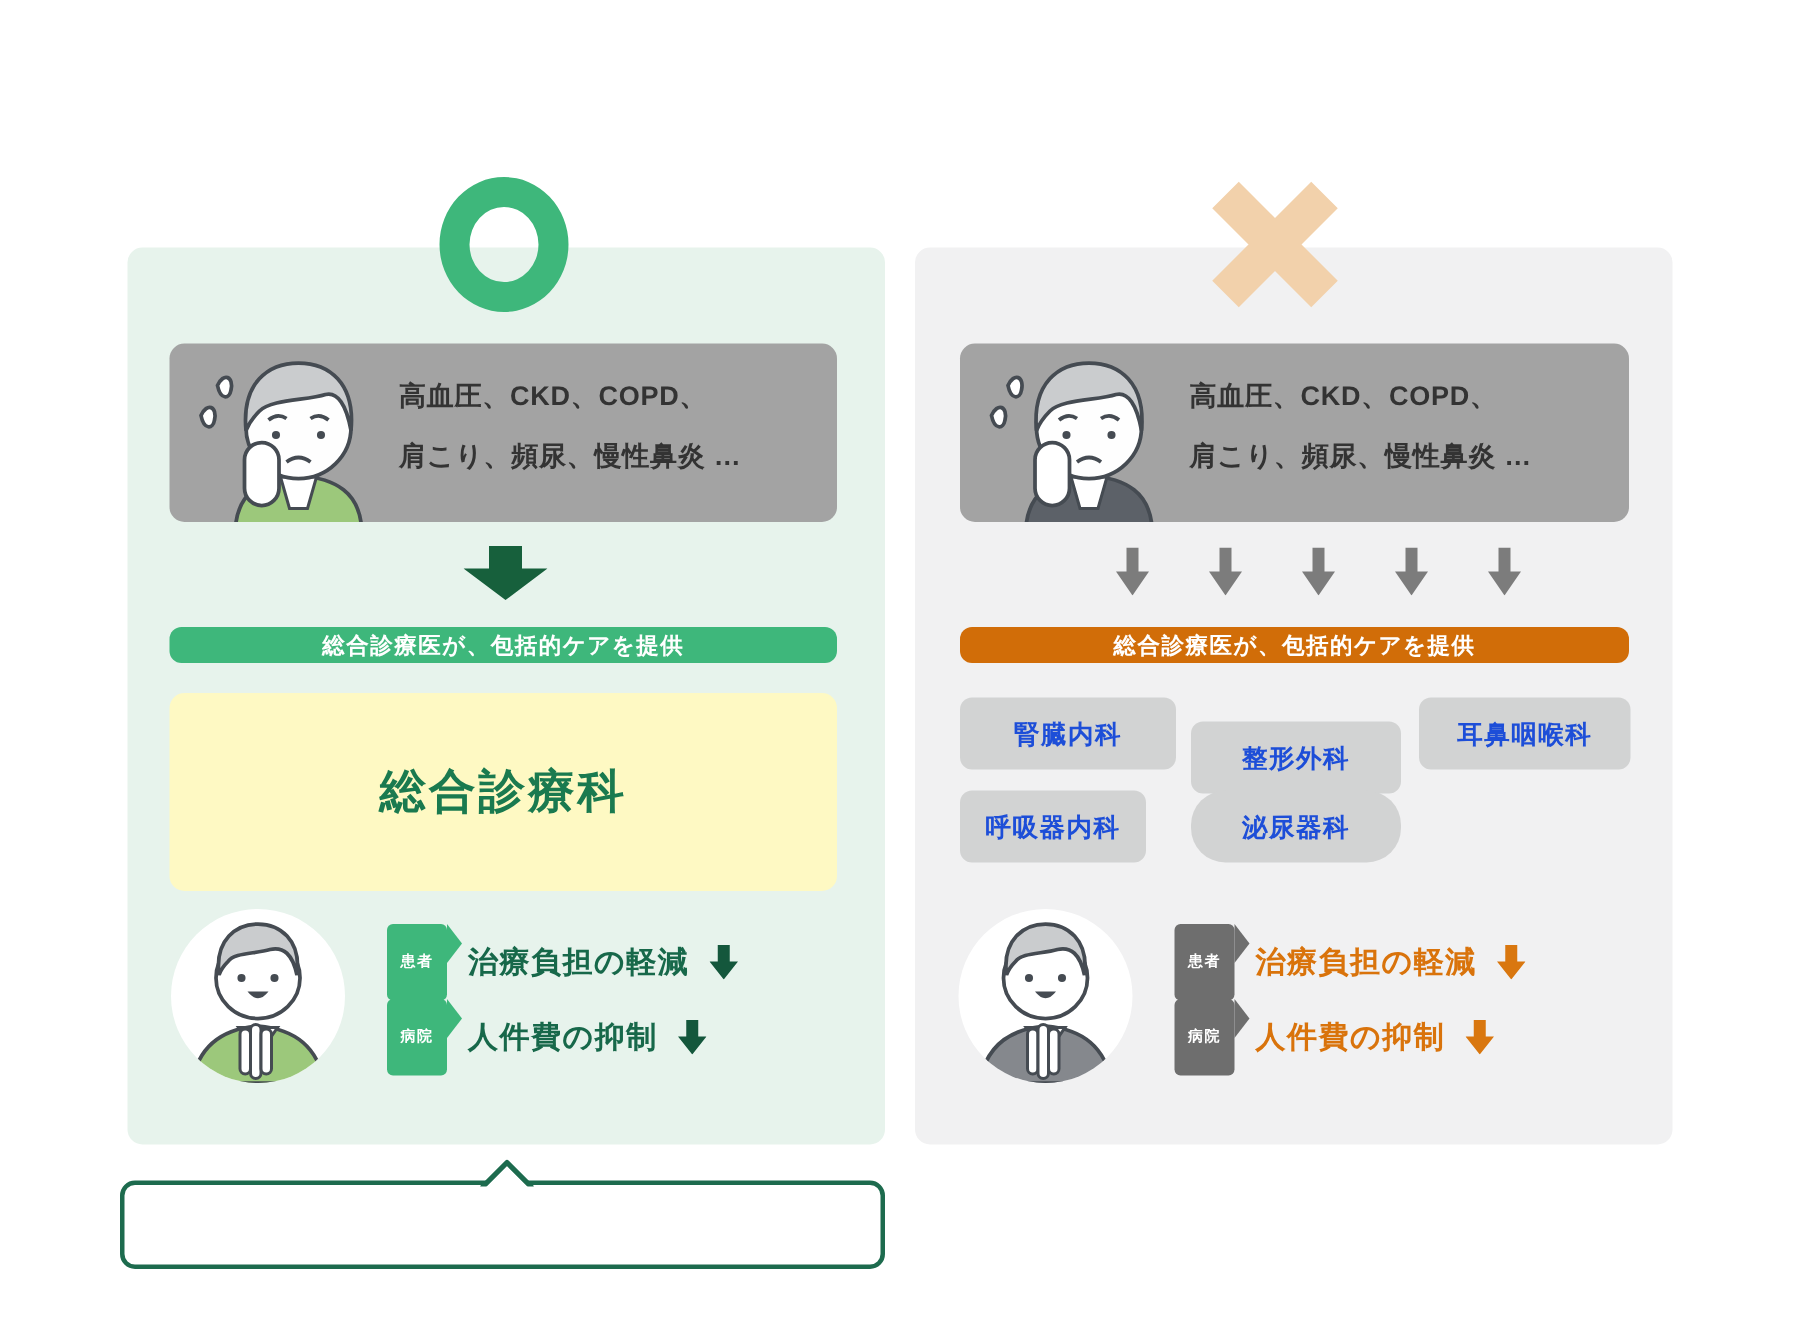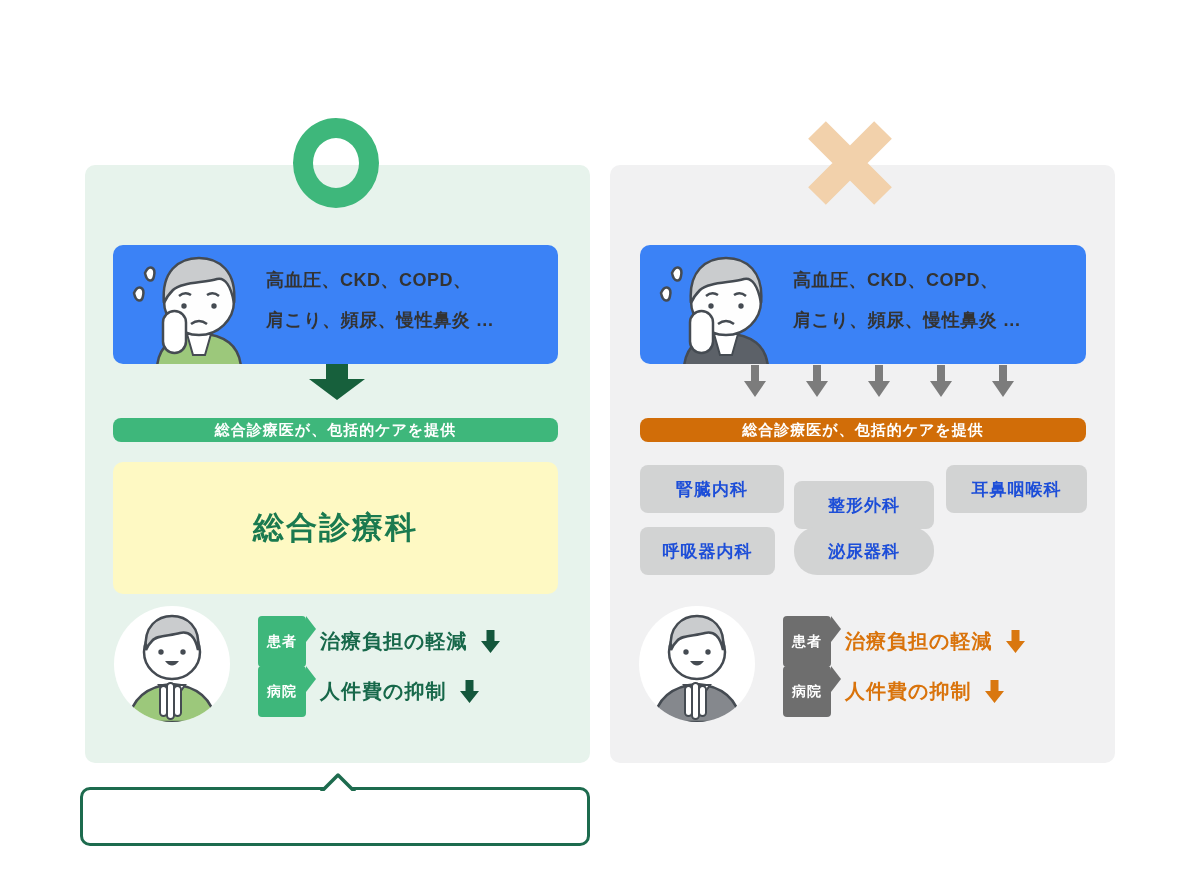--- a/index.html
+++ b/index.html
@@ -14,21 +14,21 @@
   .mark-o{left:293px;top:118px;width:86px;height:90px;border:20px solid #3eb77b;
           border-radius:50%;box-sizing:border-box;}
   .mark-x{left:806px;top:119px;}
 
   
   .panel{position:absolute;top:165px;width:505px;height:598px;border-radius:10px;}
   .panel-left{left:85px;background:#e7f3ec;}
   .panel-right{left:610px;background:#f1f1f2;}
 
   
-  .card{position:absolute;left:28px;top:80px;width:445px;height:119px;background:#3b82f6;
+  .card{position:absolute;left:28px;top:64px;width:445px;height:119px;background:#a3a3a3;
         border-radius:10px;overflow:hidden;}
   .person-worried{position:absolute;left:8px;bottom:-3px;}
   .symptoms{position:absolute;left:153px;top:15px;font-size:18px;font-weight:bold;
             color:#333;line-height:40px;letter-spacing:0.5px;}
 
   .big-arrow{position:absolute;left:224px;top:199px;}
   .arrow-row{position:absolute;left:134px;top:200px;width:270px;display:flex;
              justify-content:space-between;}
 
   .banner{position:absolute;left:28px;top:253px;width:445px;height:24px;border-radius:8px;
@@ -41,29 +41,29 @@
              background:#fef9c3;border-radius:10px;display:flex;align-items:center;
              justify-content:center;font-size:31px;font-weight:bold;color:#1a7a4f;
              letter-spacing:2px;}
 
   .dept{position:absolute;height:48px;background:#d2d3d3;border-radius:8px;display:flex;
         align-items:center;justify-content:center;font-size:17px;font-weight:bold;color:#1d4ed8;
         letter-spacing:1px;}
   .dept-1{left:30px;top:300px;width:144px;}
   .dept-2{left:184px;top:316px;width:140px;}
   .dept-3{left:336px;top:300px;width:141px;}
-  .dept-4{left:30px;top:362px;width:135px;}
+  .dept-4{left:30px;top:362px;width:124px;}
   .dept-5{left:184px;top:362px;width:140px;border-radius:23px;}
 
   .avatar{position:absolute;left:29px;top:441px;width:116px;height:116px;background:#fff;
           border-radius:50%;overflow:hidden;}
   .benefits{position:absolute;left:173px;top:462px;display:flex;flex-direction:column;gap:22px;}
   .benefit{display:flex;align-items:center;gap:14px;height:28px;}
   .badge{position:relative;height:27px;line-height:27px;padding:12px 9px;border-radius:4px;
-         color:#fff;font-size:14px;font-weight:bold;letter-spacing:1px;}
+         color:#fff;font-size:10px;font-weight:bold;letter-spacing:1px;}
   .badge::after{content:"";position:absolute;left:100%;top:0;width:0;height:0;
                 border-top:13.5px solid transparent;border-bottom:13.5px solid transparent;}
   .badge-green{background:#3eb77b;}
   .badge-green::after{border-left:10px solid #3eb77b;}
   .badge-gray{background:#6e6e6e;}
   .badge-gray::after{border-left:10px solid #6e6e6e;}
   .benefit-text{font-size:20px;font-weight:bold;letter-spacing:1px;}
   .text-green{color:#17684a;}
   .text-orange{color:#d9730b;}
   .arrow-green{color:#14573c;}

